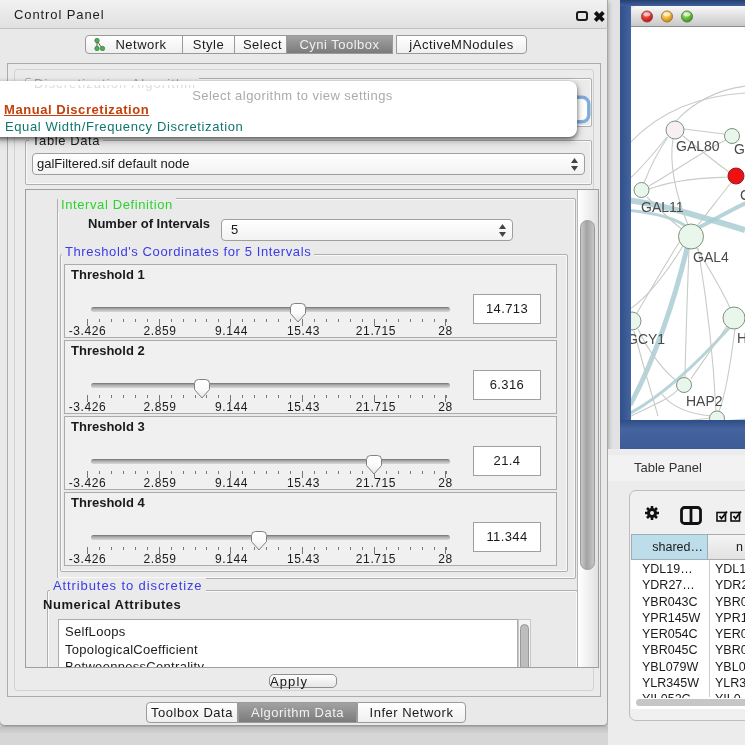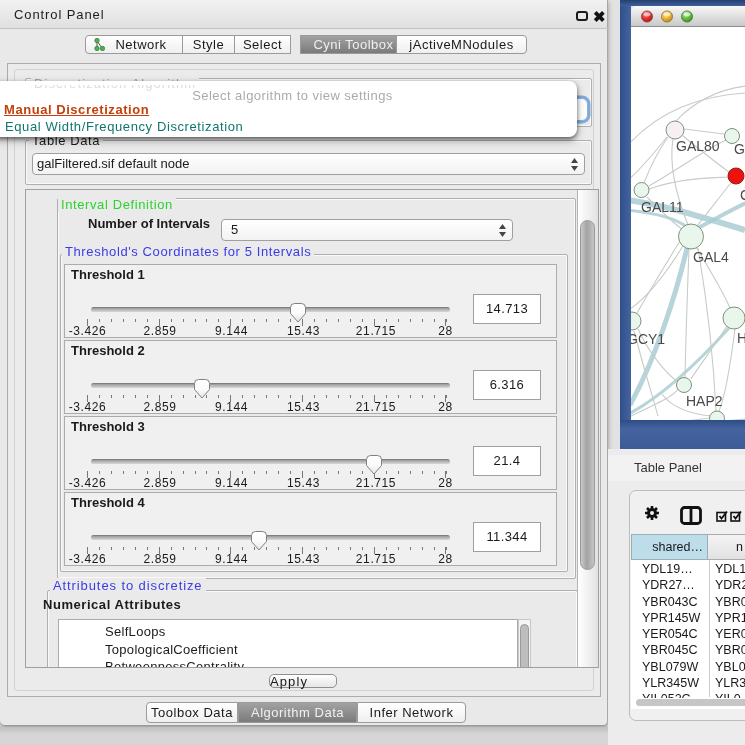--- a/index.html
+++ b/index.html
@@ -75,21 +75,21 @@
     <svg width="11" height="13" style="position:absolute;left:8px;top:2px" viewBox="0 0 11 13">
       <path d="M3,3 L3,10 M3,3 L8,10" stroke="#555" stroke-width="1" fill="none"></path>
       <circle cx="3" cy="2.5" r="2.2" fill="#4CAF50" stroke="#2E7D32" stroke-width=".7"></circle>
       <circle cx="3" cy="10.5" r="2.2" fill="#4CAF50" stroke="#2E7D32" stroke-width=".7"></circle>
       <circle cx="8.5" cy="10.5" r="2.2" fill="#4CAF50" stroke="#2E7D32" stroke-width=".7"></circle>
     </svg>
     <span style="margin-left:14px">Network</span>
   </div>
   <div class="tab" style="left:182px; width:53px;">Style</div>
   <div class="tab" style="left:234px; width:57px;">Select</div>
-  <div class="tab dark" style="left:300px; width:107px;">Cyni Toolbox</div>
+  <div class="tab dark" style="left:286px; width:107px;">Cyni Toolbox</div>
   <div class="tab" style="left:396px; width:131px; border-radius:0 4px 4px 0;">jActiveMNodules</div>
 
   <div id="content">
     <div id="content-inner"></div>
 
     <div class="group" style="left:17px; top:14px; width:567px; height:49px;"></div>
     <div style="position:absolute; left:23px; top:12px; font-size:13px; letter-spacing:1.1px; color:#A0A0A0; background:#EBEBEB; padding:0 3px;">Discretization Algorithm</div>
     <div style="position:absolute; left:23px; top:12px; font-size:13px; letter-spacing:1.1px; color:#DDDDDD; padding:0 3px; z-index:70; clip-path:inset(9px 0 0 0);">Discretization Algorithm</div>
 
     <div style="position:absolute; left:23px; top:34px; width:557px; height:23px; border-radius:6px;
@@ -195,21 +195,21 @@
                 <stop offset=".55" stop-color="#FAFAFA"></stop>
                 <stop offset="1" stop-color="#E4E4E4"></stop>
         </linearGradient>
             </defs>
           </svg>
 
         
         <div class="group" style="left:21px; top:400px; width:531px; height:120px;"></div>
         <div class="gtitle" style="left:24px; top:388px; color:#3B3BE8; background:#EAEAEA; letter-spacing:.9px;">Attributes to discretize</div>
         <div style="position:absolute; left:17px; top:407px; font-size:13px; font-weight:bold; letter-spacing:.55px;">Numerical Attributes</div>
-        <div style="position:absolute; left:32px; top:429px; width:460px; height:50px; background:#fff; border:1px solid #ABABAB; font-size:13px; letter-spacing:.3px;padding-left:40px;">
+        <div style="position:absolute; left:32px; top:429px; width:460px; height:50px; background:#fff; border:1px solid #ABABAB; font-size:13px; letter-spacing:.3px;">
           <div style="padding:3px 0 0 6px; line-height:17.6px;">SelfLoops<br>TopologicalCoefficient<br>BetweennessCentrality</div>
         </div>
         <div style="position:absolute; left:492px; top:429px; width:13px; height:50px; background:#F4F4F4; border:1px solid #C7C7C7;">
           <div style="position:absolute; left:1px; top:4px; width:9px; height:46px; background:#BDBDBD; border:1px solid #9A9A9A; border-radius:5px 5px 0 0;"></div>
         </div>
       </div>
 
       <div style="position:absolute; right:0; top:0; width:21px; height:479px; background:linear-gradient(90deg,#FFFFFF,#E2E2E2); border-left:1px solid #B5B5B5;">
         <div style="position:absolute; left:2px; top:30px; width:15px; height:350px; border-radius:8px;
              background:linear-gradient(90deg,#C9C9C9,#A3A3A3 45%,#C6C6C6); border:1px solid #999;"></div>

